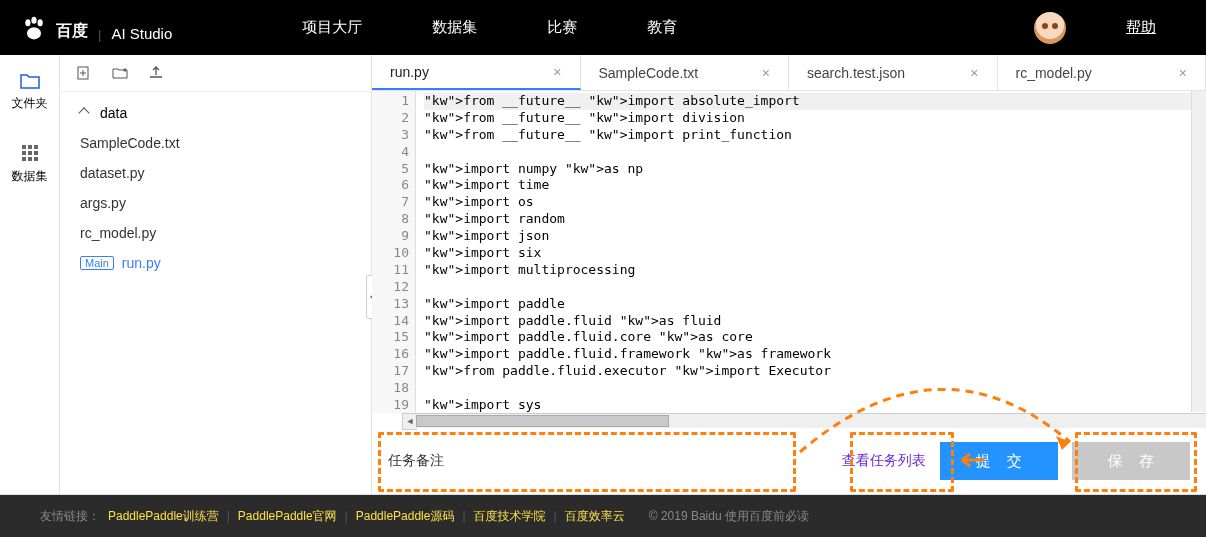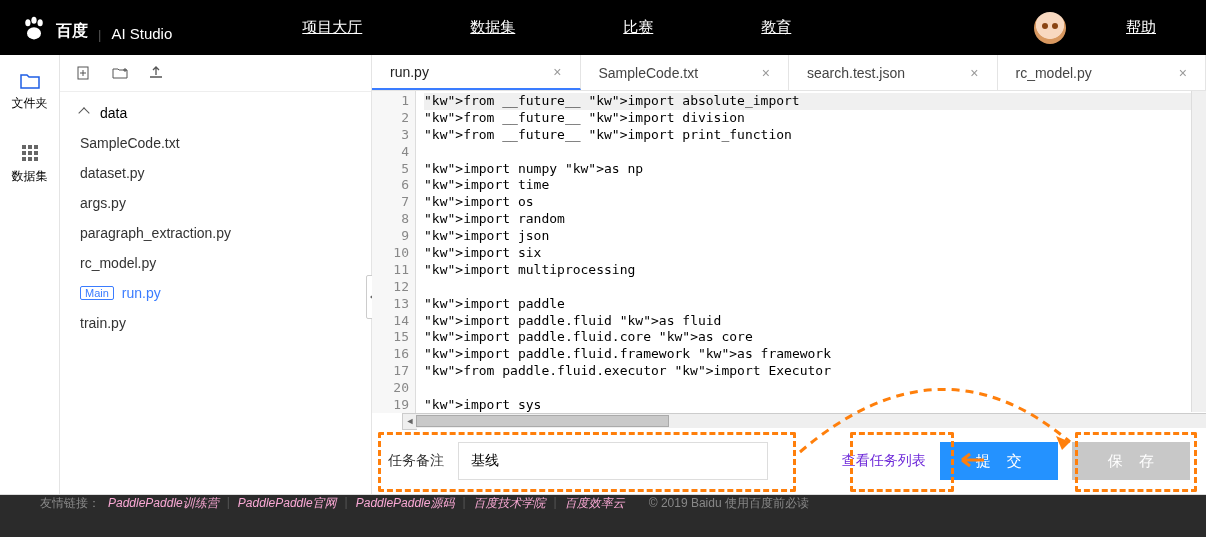--- a/index.html
+++ b/index.html
@@ -3,21 +3,21 @@
 <meta charset="utf-8">
 <style>
 * { margin: 0; padding: 0; box-sizing: border-box; }
 body { font-family: "Microsoft YaHei", Arial, sans-serif; font-size: 13px; background: #fff; width: 1206px; }
 .topbar { background: #000; height: 55px; display: flex; align-items: center; color: #fff; }
 .logo { display: flex; align-items: flex-end; padding: 0 20px; gap: 8px; }
 .paw { width: 28px; height: 28px; }
 .logo-txt { font-size: 16px; font-weight: bold; }
 .logo-divider { color: #555; margin: 0 2px; }
 .logo-sub { font-size: 15px; }
-.nav { display: flex; gap: 108px; margin-left: 110px; text-decoration: underline; }
+.nav { display: flex; gap: 70px; margin-left: 110px; }
 .nav a { color: #fff; text-decoration: none; font-size: 15px; }
 .spacer { flex: 1; }
 .avatar { width: 32px; height: 32px; border-radius: 50%; background: radial-gradient(circle at 50% 40%, #f8d8c0 55%, #d89860 58%); margin-right: 60px; position: relative; }
 .avatar::before, .avatar::after { content: ''; position: absolute; width: 6px; height: 6px; background: #8b4513; border-radius: 50%; top: 11px; }
 .avatar::before { left: 8px; }
 .avatar::after { right: 8px; }
 .help { color: #fff; margin-right: 50px; font-size: 15px; }
 .main { display: flex; height: 440px; border-bottom: 1px solid #ddd; }
 .left-rail { width: 60px; border-right: 1px solid #e4e4e4; }
 .rail-item { display: flex; flex-direction: column; align-items: center; padding: 18px 0 14px; gap: 6px; cursor: pointer; }
@@ -59,22 +59,22 @@
 .link-btn { color: #6d28d9; font-size: 14px; cursor: pointer; }
 .btn { height: 38px; padding: 0 30px; border: none; font-size: 15px; cursor: pointer; letter-spacing: 6px; text-indent: 6px; }
 .btn.gray { background: #c8c8c8; color: #fff; }
 .btn.blue { background: #2492ff; color: #fff; }
 .highlight-box { border: 3px dashed #ff7f0b; border-radius: 2px; position: absolute; pointer-events: none; }
 .hb1 { left: 378px; top: 432px; width: 418px; height: 60px; }
 .hb2 { left: 850px; top: 432px; width: 104px; height: 60px; }
 .hb3 { left: 1075px; top: 432px; width: 122px; height: 60px; }
 .arrow-svg { position: absolute; left: 780px; top: 342px; width: 320px; height: 120px; pointer-events: none; }
 .container { position: relative; }
-.footer { background: #2b2b2b; color: #888; height: 42px; display: flex; padding: 0 40px; font-size: 12px; gap: 8px; }
-.footer a { color: #f9a8d4; text-decoration: none; font-style: italic; }
+.footer { background: #2b2b2b; color: #888; height: 42px; display: flex; align-items: center; padding: 0 40px; font-size: 12px; gap: 8px; }
+.footer a { color: #fde047; text-decoration: none; }
 .fdiv { color: #555; }
 .vscroll { position: absolute; right: 0; top: 36px; bottom: 82px; width: 15px; background: #f0f0f0; border-left: 1px solid #ddd; }
 </style>
 </head>
 <body>
 
 <div class="container">
 
 <div class="topbar">
   <div class="logo">
@@ -148,31 +148,25 @@
       <div class="tree-row file">
             <span>SampleCode.txt</span>
           </div>
       <div class="tree-row file">
             <span>dataset.py</span>
           </div>
       <div class="tree-row file">
             <span>args.py</span>
           </div>
       <div class="tree-row file">
-            <span>paragraph_extraction.py</span>
-          </div>
-      <div class="tree-row file">
             <span>rc_model.py</span>
           </div>
       <div class="tree-row file active">
             <span class="main-tag">Main</span>
             <span>run.py</span>
-          </div>
-      <div class="tree-row file">
-            <span>train.py</span>
           </div>
     </div>
   </div>
 
   <div class="editor-area">
     <div class="collapse-handle"></div>
     <div class="tabs">
       <div class="tab active">
             <span>run.py</span>
             <span class="tab-x">×</span>
@@ -202,33 +196,32 @@
             <div>8</div>
             <div>9</div>
             <div>10</div>
             <div>11</div>
             <div>12</div>
             <div>13</div>
             <div>14</div>
             <div>15</div>
             <div>16</div>
             <div>17</div>
-            <div>20</div>
+            <div>18</div>
             <div>19</div>
           </div>
       <div class="code" id="code"><div class="code-line hl"><span class="&lt;span">"kw"</span>&gt;from __future__ <span class="&lt;span">"kw"</span>&gt;import absolute_import</div><div class="code-line"><span class="&lt;span">"kw"</span>&gt;from __future__ <span class="&lt;span">"kw"</span>&gt;import division</div><div class="code-line"><span class="&lt;span">"kw"</span>&gt;from __future__ <span class="&lt;span">"kw"</span>&gt;import print_function</div><div class="code-line">&nbsp;</div><div class="code-line"><span class="&lt;span">"kw"</span>&gt;import numpy <span class="&lt;span">"kw"</span>&gt;as np</div><div class="code-line"><span class="&lt;span">"kw"</span>&gt;import time</div><div class="code-line"><span class="&lt;span">"kw"</span>&gt;import os</div><div class="code-line"><span class="&lt;span">"kw"</span>&gt;import random</div><div class="code-line"><span class="&lt;span">"kw"</span>&gt;import json</div><div class="code-line"><span class="&lt;span">"kw"</span>&gt;import six</div><div class="code-line"><span class="&lt;span">"kw"</span>&gt;import multiprocessing</div><div class="code-line">&nbsp;</div><div class="code-line"><span class="&lt;span">"kw"</span>&gt;import paddle</div><div class="code-line"><span class="&lt;span">"kw"</span>&gt;import paddle.fluid <span class="&lt;span">"kw"</span>&gt;as fluid</div><div class="code-line"><span class="&lt;span">"kw"</span>&gt;import paddle.fluid.core <span class="&lt;span">"kw"</span>&gt;as core</div><div class="code-line"><span class="&lt;span">"kw"</span>&gt;import paddle.fluid.framework <span class="&lt;span">"kw"</span>&gt;as framework</div><div class="code-line"><span class="&lt;span">"kw"</span>&gt;from paddle.fluid.executor <span class="&lt;span">"kw"</span>&gt;import Executor</div><div class="code-line">&nbsp;</div><div class="code-line"><span class="&lt;span">"kw"</span>&gt;import sys</div></div>
     </div>
     <div class="hscroll">
           <div class="hscroll-thumb"></div>
         </div>
     <div class="vscroll"></div>
 
     <div class="bottom-bar">
       <span class="task-label">任务备注</span>
-      <input class="task-input" value="基线" style="">
       <div class="bb-spacer"></div>
       <span class="link-btn">查看任务列表</span>
       <button class="btn blue">提 交</button>
       <button class="btn gray">保 存</button>
     </div>
   </div>
 
 </div>
 
 <div class="footer">

